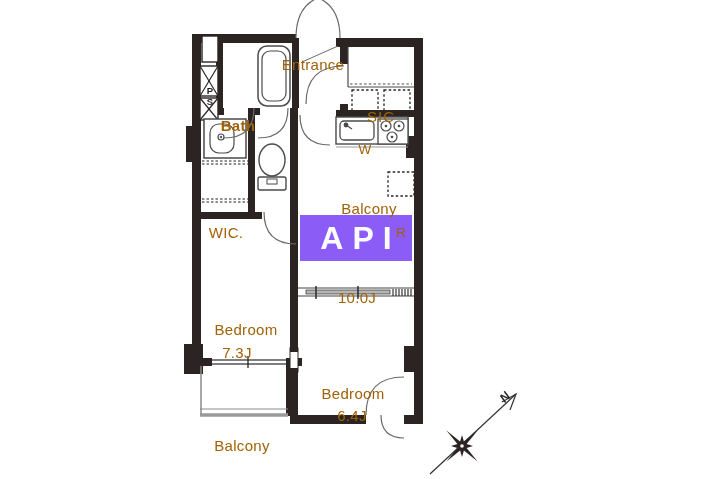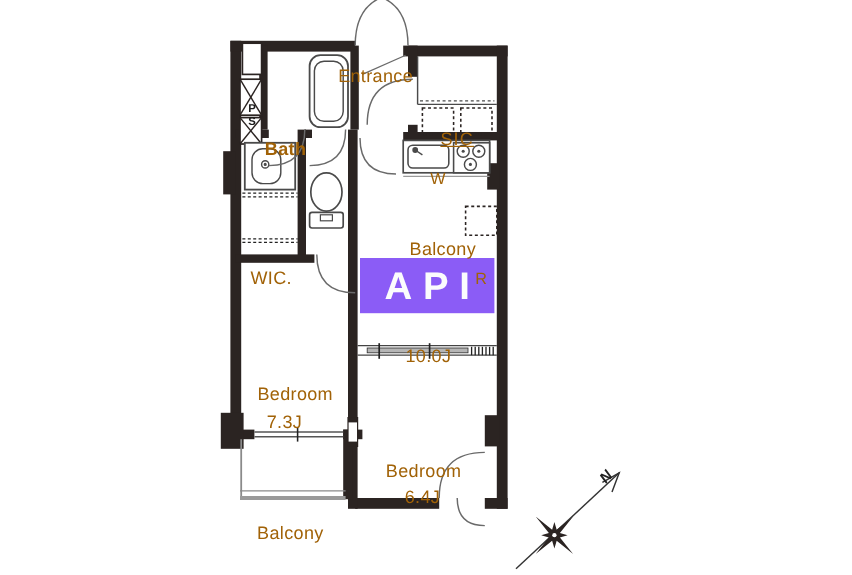--- a/index.html
+++ b/index.html
@@ -201,21 +201,21 @@
       <polygon fill="#2b2422" points="11,0 4.6,1.9 15.6,15.6 1.9,4.6 0,11 -1.9,4.6 -15.6,15.6 -4.6,1.9 -11,0 -4.6,-1.9 -15.6,-15.6 -1.9,-4.6 0,-11 1.9,-4.6 15.6,-15.6 4.6,-1.9"></polygon>
       <circle cx="0" cy="0" r="1.8" fill="#ffffff"></circle>
       <path d="M 40 -44 L 54 -52 L 48 -36" fill="none" stroke="#333" stroke-width="1.2"></path>
       <text transform="translate(46,-46) rotate(-48)" text-anchor="middle" font-size="12.5" font-style="italic" font-weight="bold" fill="#222" font-family="Liberation Sans, sans-serif">N</text>
     </g>
   </svg>
 
   <div class="lbl" style="left:313px;top:16px;">Entrance</div>
   <div class="ps-label" style="left:210px;top:49px;margin-top:48px;">PS</div>
   <div class="lbl" style="left:238px;top:77px;font-weight:bold;">Bath</div>
-  <div class="lbl" style="left:381px;top:68px;letter-spacing:1px;text-decoration:underline;">SIC</div>
+  <div class="lbl" style="left:381px;top:68px;letter-spacing:1px;">SIC</div>
   <div class="lbl small" style="left:365px;top:101px;">W</div>
   <div class="lbl" style="left:369px;top:160px;">Balcony</div>
   <div class="lbl small" style="left:401px;top:184px;">R</div>
   <div class="lbl" style="left:226px;top:184px;">WIC.</div>
   <div class="lbl" style="left:357px;top:249px;">10.0J</div>
   <div class="lbl" style="left:246px;top:281px;">Bedroom</div>
   <div class="lbl" style="left:237px;top:304px;">7.3J</div>
   <div class="lbl" style="left:353px;top:345px;">Bedroom</div>
   <div class="lbl" style="left:352px;top:367px;">6.4J</div>
   <div class="lbl" style="left:242px;top:397px;text-align:center;">Balcony</div>

